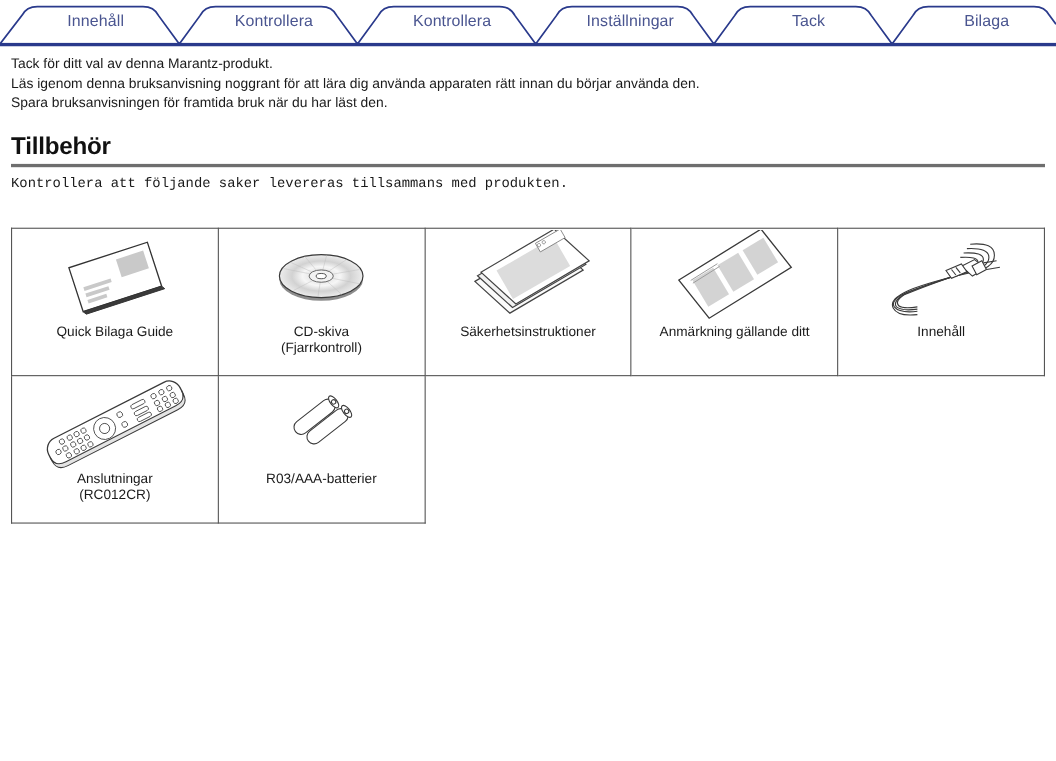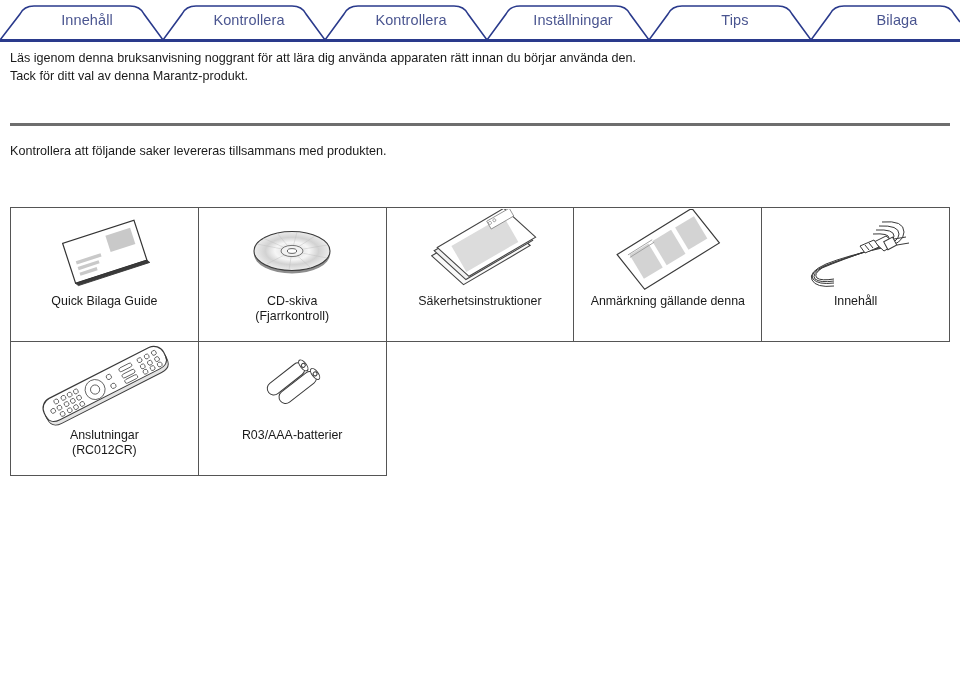--- a/index.html
+++ b/index.html
@@ -61,23 +61,24 @@
     letter-spacing: -.2px;
   }
   #section-head .rule {
     margin-top: 3px;
     height: 3px;
     background: #6e6e6e;
     width: 940px;
   }
   #section-sub {
     position: absolute;
-    left: 10px; top: 144px;
+    left: 10px; top: 160px;
     font-size: 12.6px;
     color: #1a1a1a;
+    font-family: Liberation Mono, monospace;
   }
 
   
   #acc-table {
     position: absolute;
     left: 10px; top: 207px;
     width: 940px;
     border-collapse: collapse;
     table-layout: fixed;
   }
@@ -121,30 +122,32 @@
 <div id="tabbar">
   <svg width="960" height="42" viewBox="0 0 960 42">
 
     <path d="M0 40 L20 14 Q24 6 34 6 L130 6 Q140 6 144 14 L163 40 L182 14 Q186 6 196 6 L292 6 Q302 6 306 14 L325 40 L344 14 Q348 6 358 6 L454 6 Q464 6 468 14 L487 40 L506 14 Q510 6 520 6 L616 6 Q626 6 630 14 L649 40 L668 14 Q672 6 682 6 L778 6 Q788 6 792 14 L811 40 L830 14 Q834 6 844 6 L940 6 Q950 6 954 14 L960 22" fill="none" stroke="#2a3a8c" stroke-width="1.6"></path>
     <rect x="0" y="39" width="960" height="4" fill="#2a3a8c"></rect>
   </svg>
   <div class="tab-label" style="left:22px;width:130px;">Innehåll</div>
   <div class="tab-label" style="left:184px;width:130px;">Kontrollera</div>
   <div class="tab-label" style="left:346px;width:130px;">Kontrollera</div>
   <div class="tab-label" style="left:508px;width:130px;">Inställningar</div>
-  <div class="tab-label" style="left:670px;width:130px;">Tips</div>
+  <div class="tab-label" style="left:670px;width:130px;">Tack</div>
   <div class="tab-label" style="left:832px;width:130px;">Bilaga</div>
 </div>
 
 <div id="intro">
+  <p>Tack för ditt val av denna Marantz-produkt.</p>
   <p>Läs igenom denna bruksanvisning noggrant för att lära dig använda apparaten rätt innan du börjar använda den.</p>
-  <p>Tack för ditt val av denna Marantz-produkt.</p>
+  <p>Spara bruksanvisningen för framtida bruk när du har läst den.</p>
 </div>
 
 <div id="section-head">
+  <div class="h1">Tillbehör</div>
   <div class="rule"></div>
 </div>
 <div id="section-sub">Kontrollera att följande saker levereras tillsammans med produkten.</div>
 
 <table id="acc-table">
   <tbody>
       <tr>
     <td>
       <div class="cell-art">
         <svg width="140" height="80" viewBox="0 0 140 80">
@@ -224,21 +227,21 @@
               <rect x="66" y="25" width="22" height="28" transform="rotate(-11 77 39)"></rect>
               <rect x="92" y="20" width="22" height="26" transform="rotate(-11 103 33)"></rect>
             </g>
             <g stroke="#9a9a9a" stroke-width=".8">
               <line x1="36" y1="32" x2="64" y2="26"></line>
               <line x1="37" y1="35" x2="65" y2="29"></line>
             </g>
           </g>
         </svg>
       </div>
-      <div class="cell-label">Anmärkning gällande denna</div>
+      <div class="cell-label">Anmärkning gällande ditt</div>
       <div class="cell-label"></div>
     </td>
 
     <td>
       <div class="cell-art">
         <svg width="140" height="90" viewBox="0 0 140 90">
           <g fill="none" stroke="#3a3a3a" stroke-width="1">
             <path d="M96 16 Q118 14 118 26 Q118 38 96 42 Q60 50 40 58 Q22 66 26 74 Q30 82 48 80"></path>
             <path d="M93 20 Q113 19 113 28 Q113 37 93 42 Q58 52 38 60 Q23 67 27 73 Q32 79 48 77"></path>
             <path d="M90 24 Q108 23 108 30 Q108 37 90 42 Q56 53 37 61 Q25 68 29 73 Q34 77 48 75"></path>

